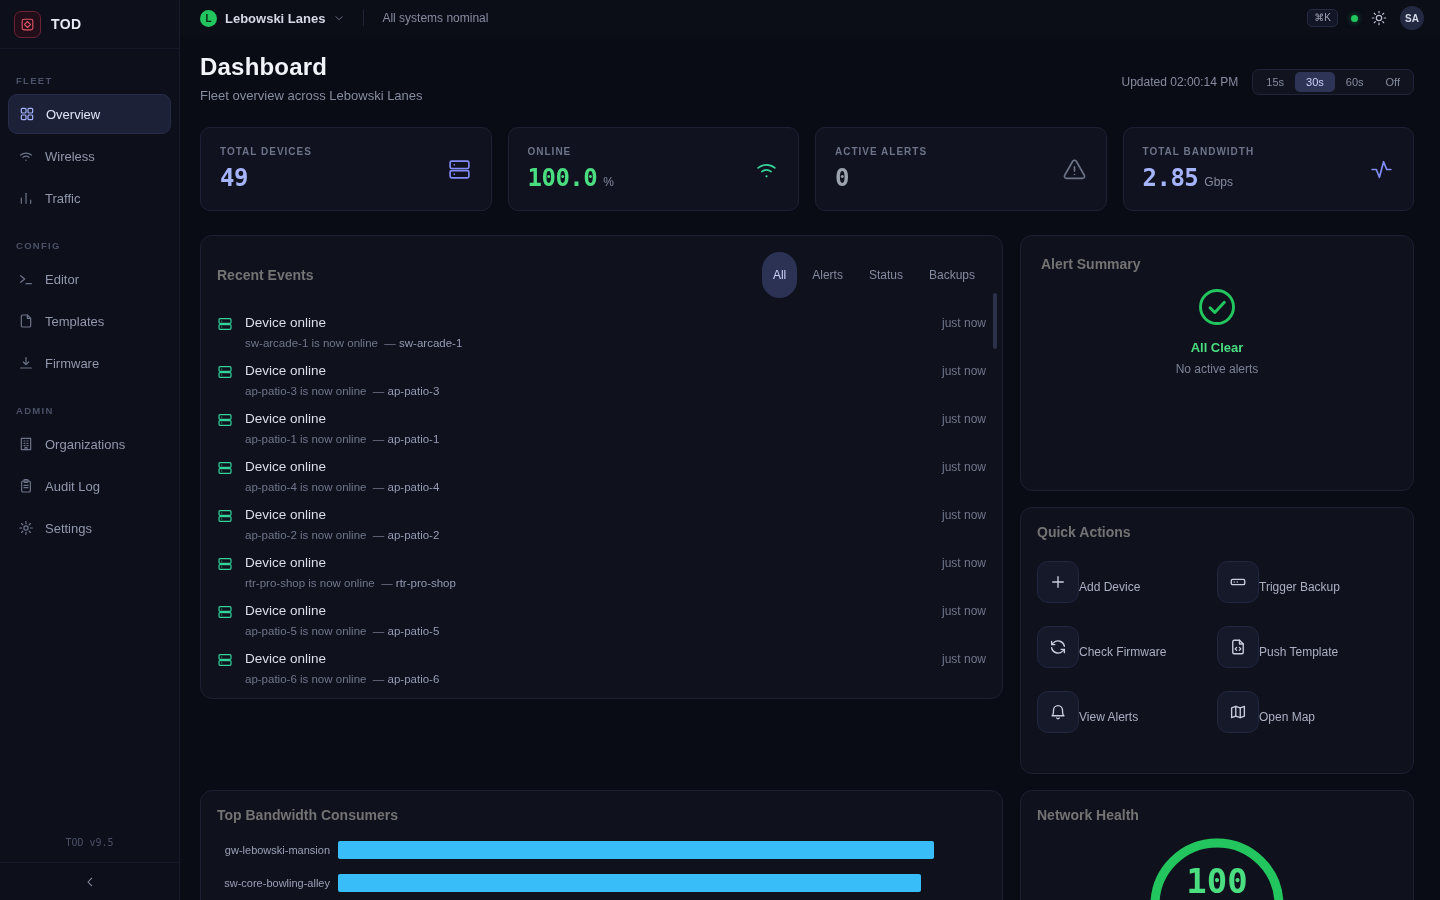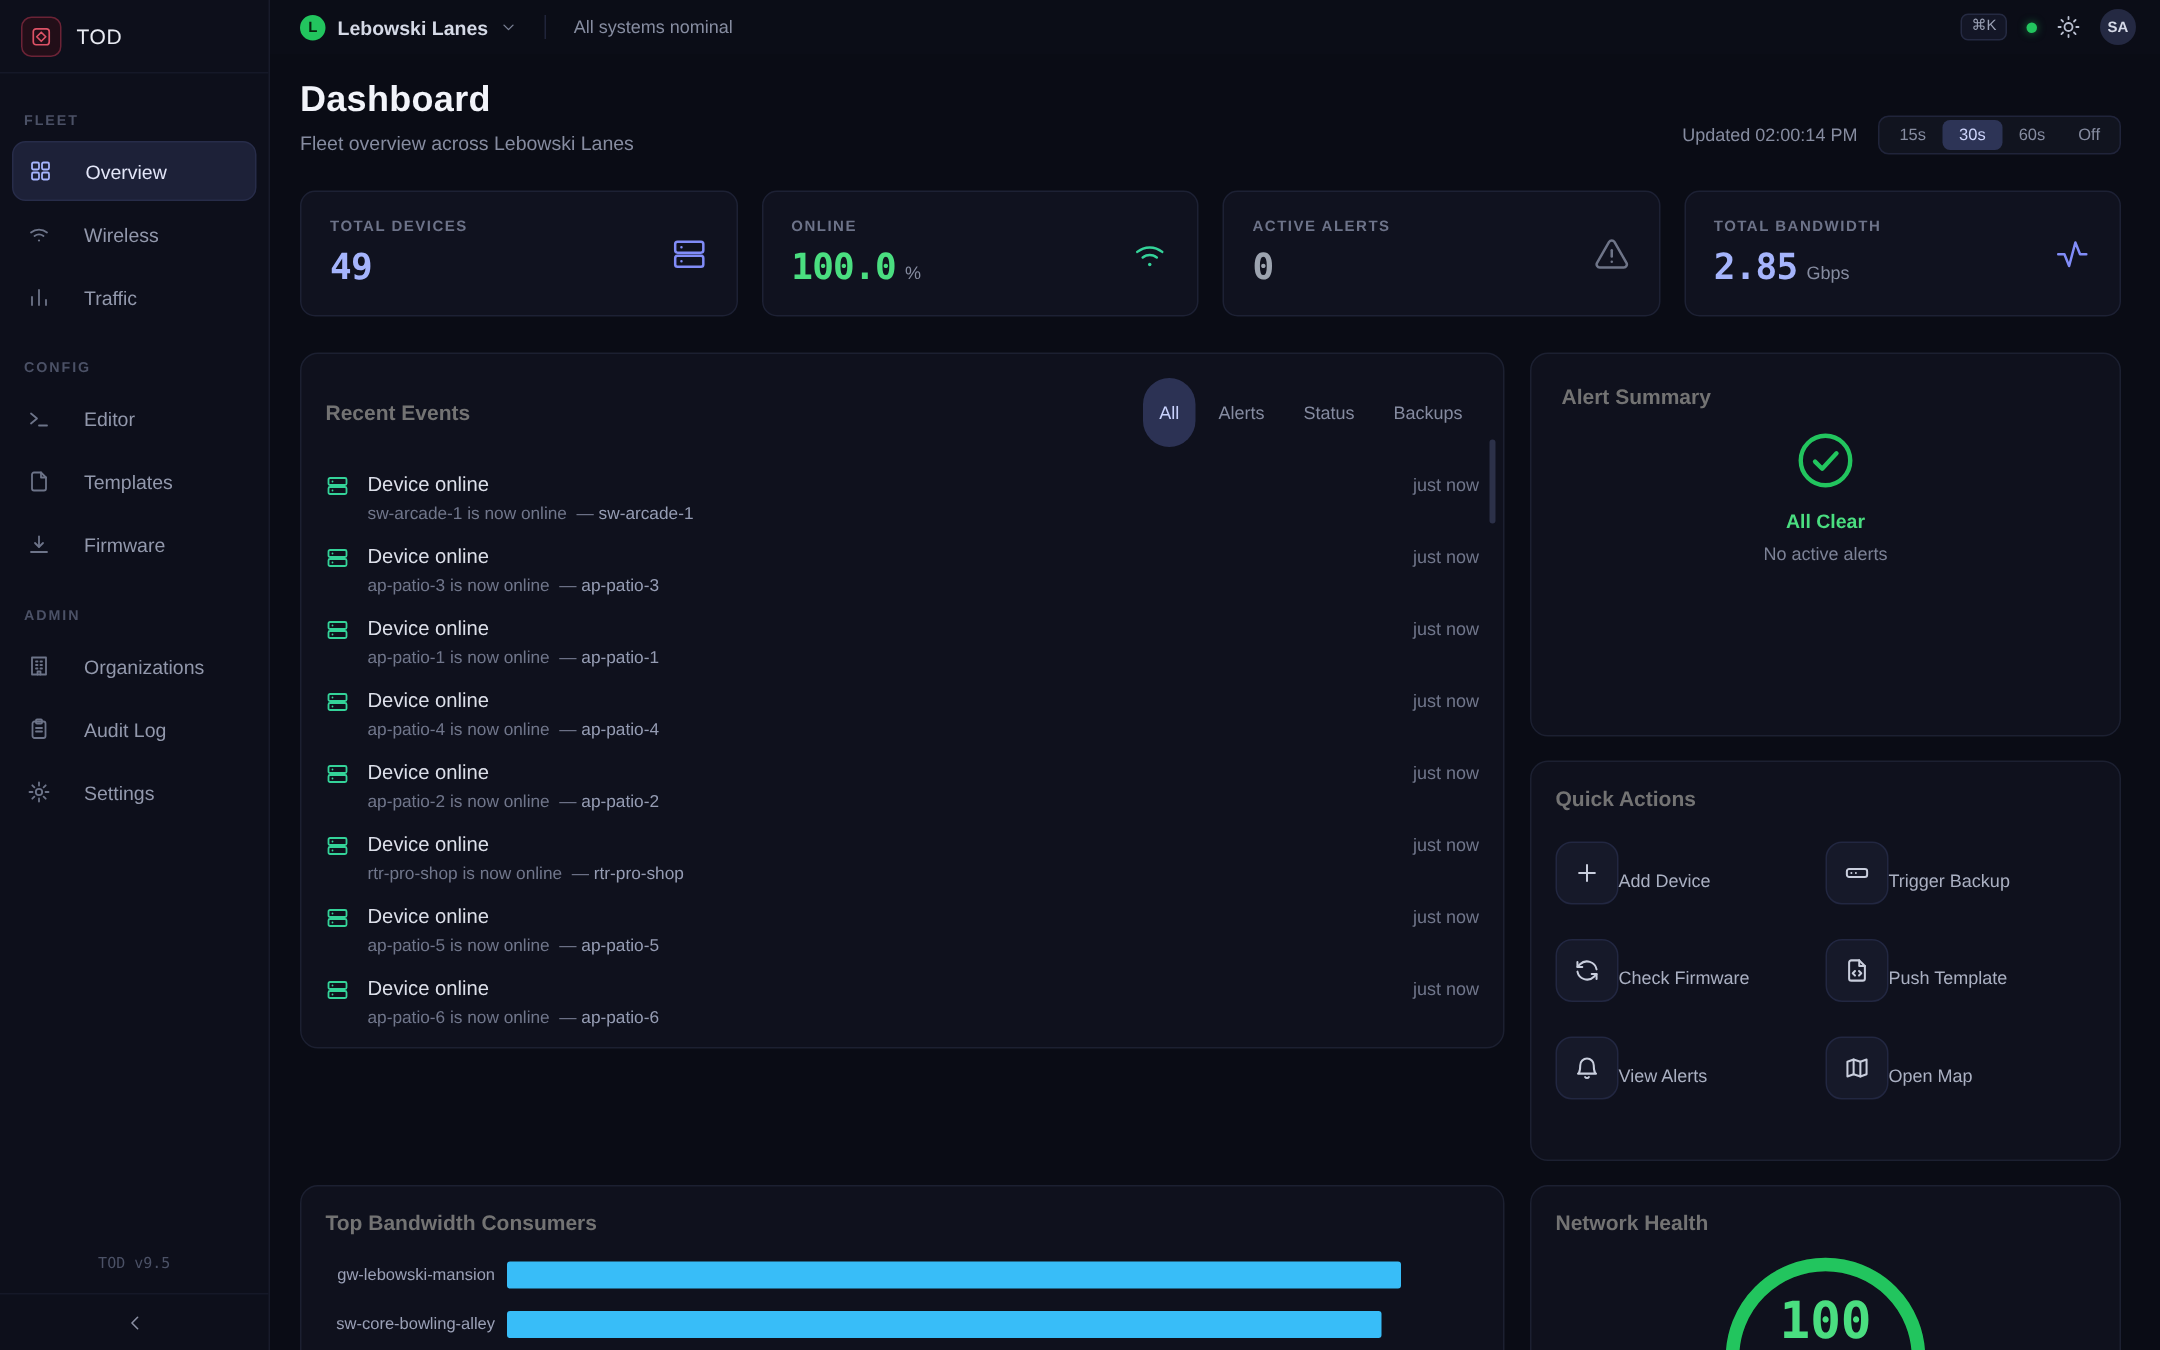--- a/index.html
+++ b/index.html
@@ -6,24 +6,24 @@
 html,body{width:1440px;height:900px;overflow:hidden;background:#0a0c15;color:#e5e7eb;font-family:"Liberation Sans",sans-serif}
 .app{display:flex;width:1440px;height:900px}
 .icon{display:inline-flex;width:16px;height:16px;flex:none}
 .icon svg{width:100%;height:100%;fill:none;stroke:currentColor;stroke-width:1.8;stroke-linecap:round;stroke-linejoin:round}
 
 
 .sidebar{width:180px;flex:none;height:100%;background:#0d0f1b;border-right:1px solid #181b2b;display:flex;flex-direction:column}
 .logo-row{display:flex;align-items:center;gap:10px;padding:0 14px;height:49px;border-bottom:1px solid #151828;flex:none}
 .logo-box{width:27px;height:27px;border-radius:7px;background:#220e18;border:1px solid #6b2336;display:flex;align-items:center;justify-content:center;color:#dd5266;flex:none}
 .logo-box svg{width:15px;height:15px;fill:none;stroke:currentColor;stroke-width:1.8;stroke-linejoin:round}
-.logo-text{font-size:14px;font-weight:400;color:#e8eaf2;letter-spacing:.4px}
+.logo-text{font-size:14px;font-weight:700;color:#e8eaf2;letter-spacing:.4px}
 .nav{flex:1;padding-top:4px;overflow:hidden}
 .nav-label{font-size:9.5px;font-weight:700;letter-spacing:1.3px;color:#4b5166;margin:22px 16px 8px}
-.nav-item{display:flex;align-items:center;gap:22px;height:40px;margin:2px 8px;padding:0 10px;border-radius:9px;font-size:13px;color:#9298ac;cursor:pointer}
+.nav-item{display:flex;align-items:center;gap:11px;height:40px;margin:2px 8px;padding:0 10px;border-radius:9px;font-size:13px;color:#9298ac;cursor:pointer}
 .nav-item .icon{color:#6d7489}
 .nav-item.active{background:#1d2138;color:#e3e6f8;border:1px solid #272c49}
 .nav-item.active .icon{color:#a5b4fc}
 .sidebar-version{font-family:"DejaVu Sans Mono",monospace;font-size:10px;color:#4b5166;text-align:center;padding:8px 0 14px;flex:none}
 .sidebar-collapse{height:38px;border-top:1px solid #151828;display:flex;align-items:center;justify-content:center;color:#8b90a4;cursor:pointer;flex:none}
 .sidebar-collapse .icon{width:14px;height:14px}
 
 
 .main{flex:1;display:flex;flex-direction:column;min-width:0}
 .topbar{height:36px;flex:none;display:flex;align-items:center;gap:10px;padding:0 16px 0 20px;background:#0b0d17}
@@ -34,21 +34,21 @@
 .topbar-divider{width:1px;height:16px;background:#20243a;margin:0 8px}
 .system-status{font-size:12px;color:#868ca0}
 .topbar-right{margin-left:auto;display:flex;align-items:center;gap:13px}
 .kbd{font-size:10px;color:#9aa0b4;background:#131626;border:1px solid #252a42;border-radius:5px;padding:3px 6px;line-height:1;cursor:pointer}
 .status-dot{width:7px;height:7px;border-radius:50%;background:#22c55e;box-shadow:0 0 6px rgba(34,197,94,.55)}
 .sun{width:16px;height:16px;color:#b9bfd0;cursor:pointer}
 .avatar{width:24px;height:24px;border-radius:50%;background:#242942;font-size:10px;font-weight:700;color:#d6dae8;display:flex;align-items:center;justify-content:center;cursor:pointer}
 
 
 .content{flex:1;padding:17px 26px 0 20px;min-height:0}
-.page-head{display:flex;justify-content:space-between;align-items:flex-end}
+.page-head{display:flex;justify-content:space-between;align-items:center}
 .page-title{font-size:24px;font-weight:700;color:#f2f4fa;letter-spacing:.2px}
 .page-subtitle{font-size:13px;color:#868ca0;margin-top:7px}
 .head-right{display:flex;align-items:center;gap:14px;margin-top:8px}
 .updated{font-size:12px;color:#868ca0}
 .segmented{display:flex;background:#11141f;border:1px solid #20243a;border-radius:7px;padding:2px}
 .seg-btn{font-size:11px;color:#868ca0;padding:4px 11px;border-radius:5px;border:none;background:transparent;font-family:inherit;cursor:pointer}
 .seg-btn.active{background:#2d3456;color:#ccd3fb}
 
 
 .stats-row{display:flex;gap:16px;margin-top:24px}

